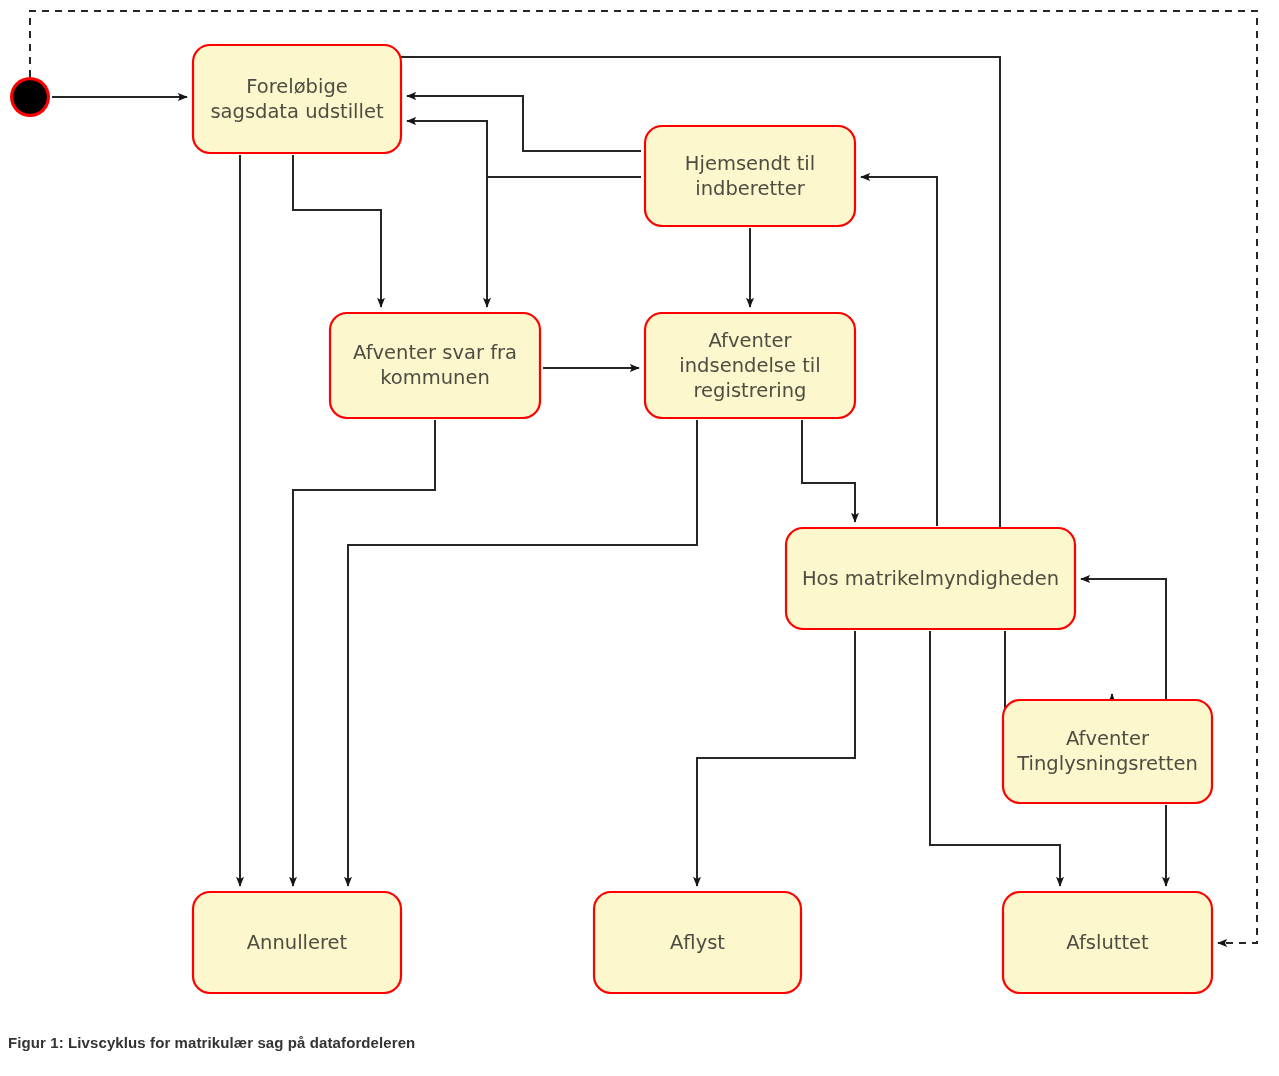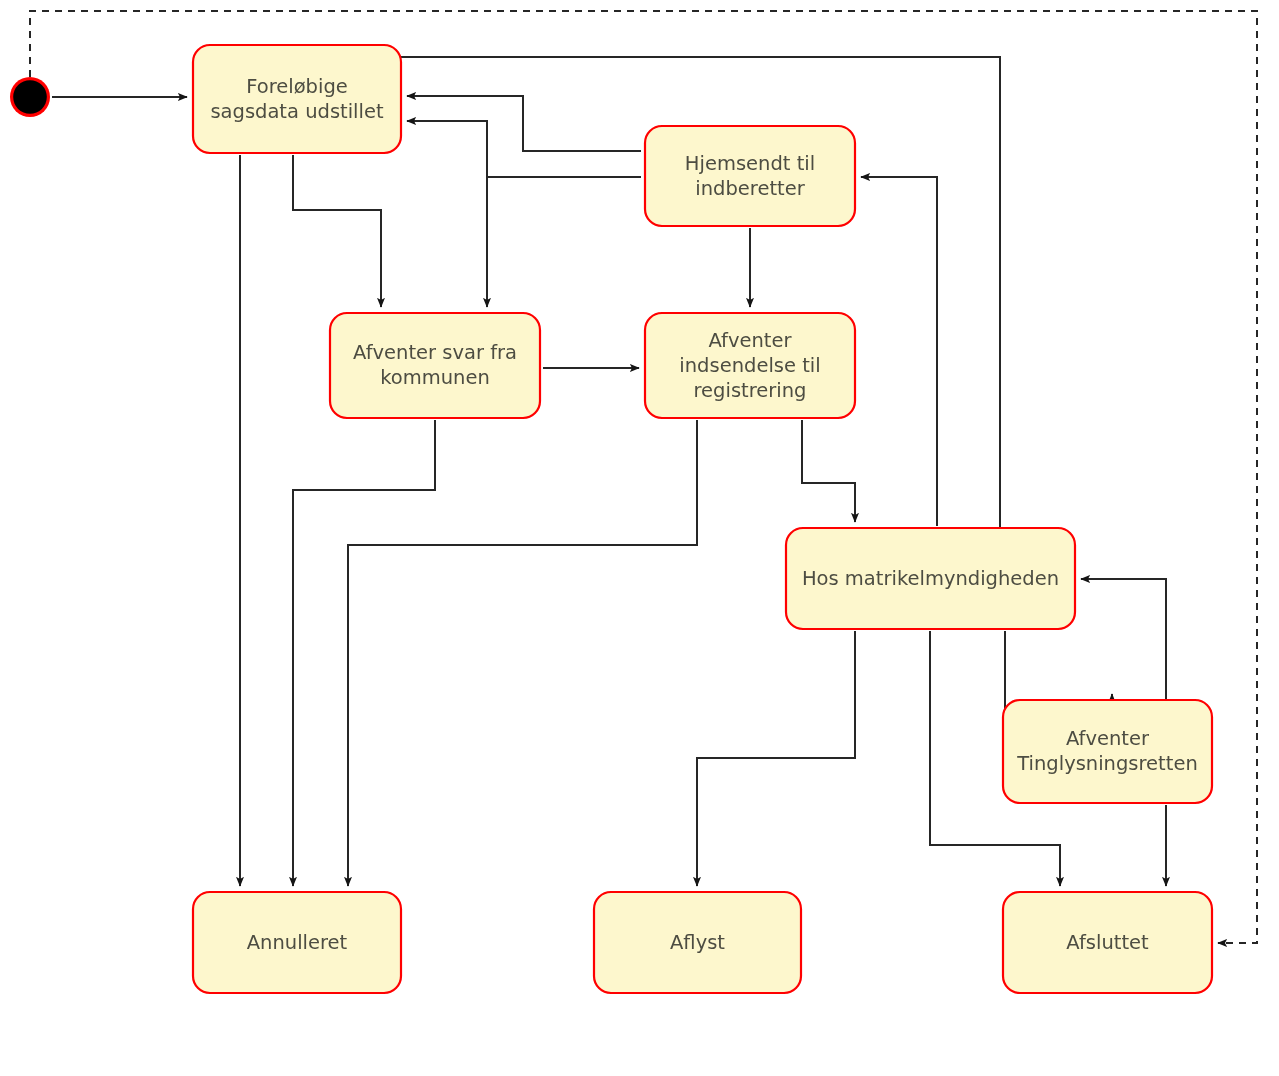--- a/index.html
+++ b/index.html
@@ -140,14 +140,15 @@
           <rect x="594" y="892" width="207" height="101" rx="17" ry="17" class="state-box"></rect>
           <text class="state-label" x="697.5" y="942.5"><tspan x="697.5" dy="0">Aflyst</tspan></text>
         </g>
         <g>
           <rect x="1003" y="892" width="209" height="101" rx="17" ry="17" class="state-box"></rect>
           <text class="state-label" x="1107.5" y="942.5"><tspan x="1107.5" dy="0">Afsluttet</tspan></text>
         </g>
       </g>
   </svg>
 
+  <div class="caption">Figur 1: Livscyklus for matrikulær sag på datafordeleren</div>
 
 </div>
 
 </body></html>

